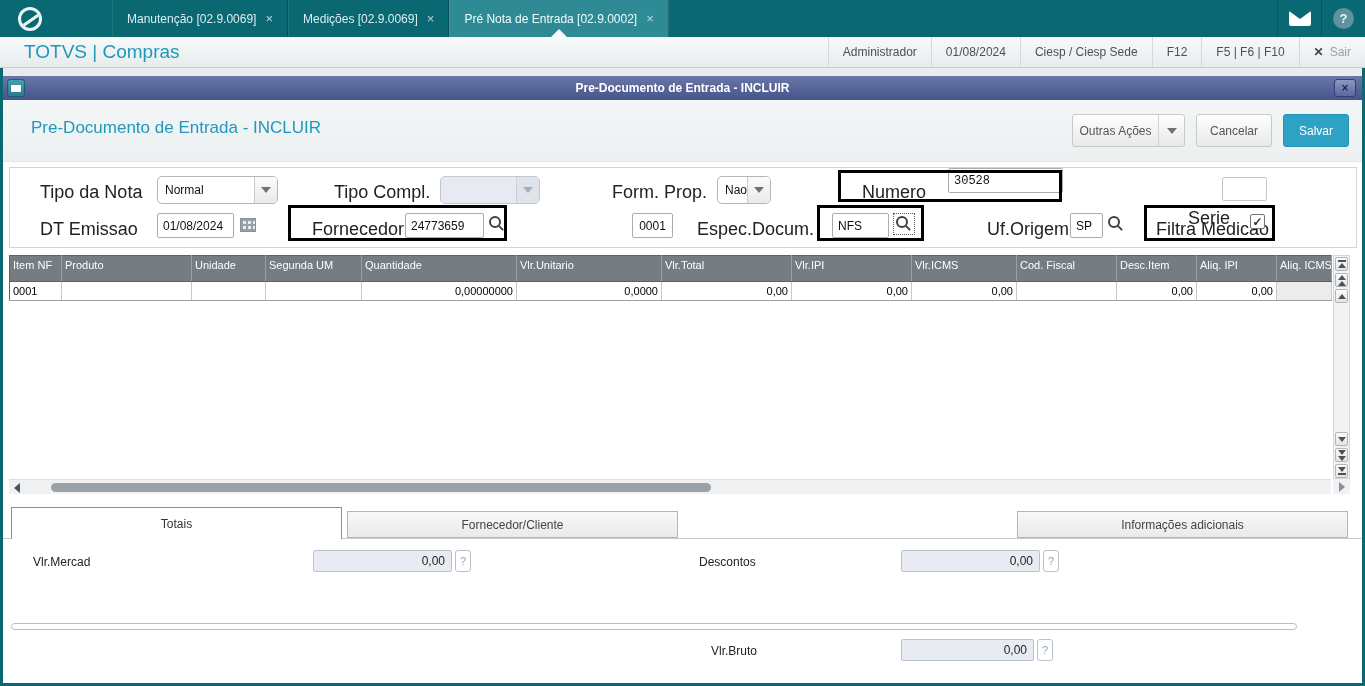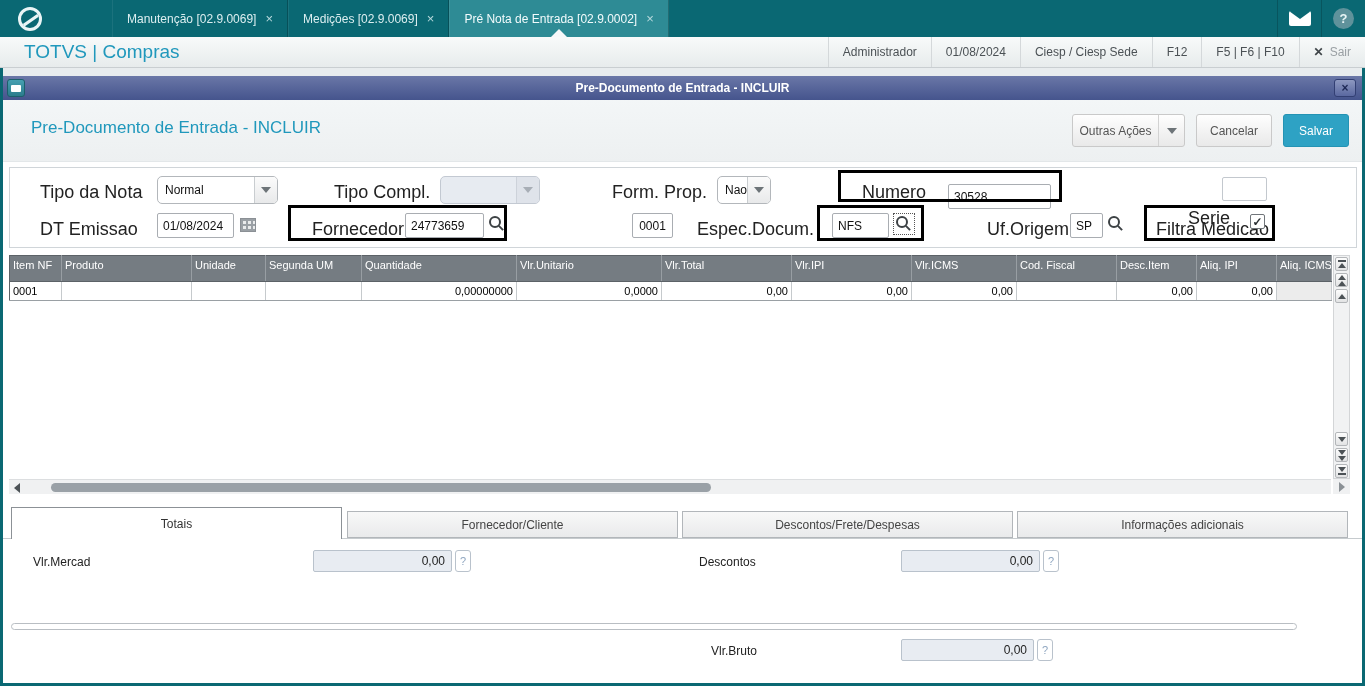--- a/index.html
+++ b/index.html
@@ -196,21 +196,21 @@
 
         <div class="flbl" style="left:602px; top:14px;">Form. Prop.</div>
         <div class="select" style="left:707px; top:8px; width:54px;">
           <span class="stxt">Nao</span>
           <span class="sarrow">
               <span class="caret-down"></span>
             </span>
         </div>
 
         <div class="flbl" style="left:852px; top:14px;">Numero</div>
-        <input class="finput" style="left: 938px; top: 16px; width: 103px;" value="30528">
+        <input class="finput" style="left: 938px; top: 0; width: 115px; font-family: Liberation Mono, monospace;" value="30528">
 
         <div class="flbl" style="left:1178px; top:14px;margin-top:26px;">Serie</div>
         <input class="finput" style="left: 1212px; top: 9px; width: 45px; height: 24px; border-color: rgb(195, 200, 206);" value="">
 
         <div class="flbl" style="left:30px; top:51px;">DT Emissao</div>
         <input class="finput" style="left: 147px; top: 45px; width: 77px;" value="01/08/2024">
         <div class="cal-icon" style="left:230px; top:50px;"></div>
 
         <div class="flbl" style="left:302px; top:51px;">Fornecedor</div>
         <input class="finput" style="left: 395px; top: 45px; width: 79px;" value="24773659">
@@ -317,21 +317,20 @@
       <div class="hscroll">
         <div class="h-left-arrow"></div>
         <div class="h-thumb"></div>
       </div>
       <div class="h-right-cell">
         <div class="h-right-arrow"></div>
       </div>
 
       <div class="ftab active" style="left:8px; width:331px;">Totais</div>
       <div class="ftab inactive" style="left:344px; width:331px;">Fornecedor/Cliente</div>
-      <div class="ftab inactive" style="left:679px; width:331px;">Descontos/Frete/Despesas</div>
       <div class="ftab inactive" style="left:1014px; width:331px;">Informações adicionais</div>
 
       <div class="bottom-panel">
         <div class="bp-lbl" style="left:30px; top:16px;">Vlr.Mercad</div>
         <div class="money" style="left:310px; top:11px; width:139px;">0,00</div>
         <div class="help-btn" style="left:452px; top:11px;">?</div>
 
         <div class="bp-lbl" style="left:696px; top:16px;">Descontos</div>
         <div class="money" style="left:898px; top:11px; width:139px;">0,00</div>
         <div class="help-btn" style="left:1040px; top:11px;">?</div>

